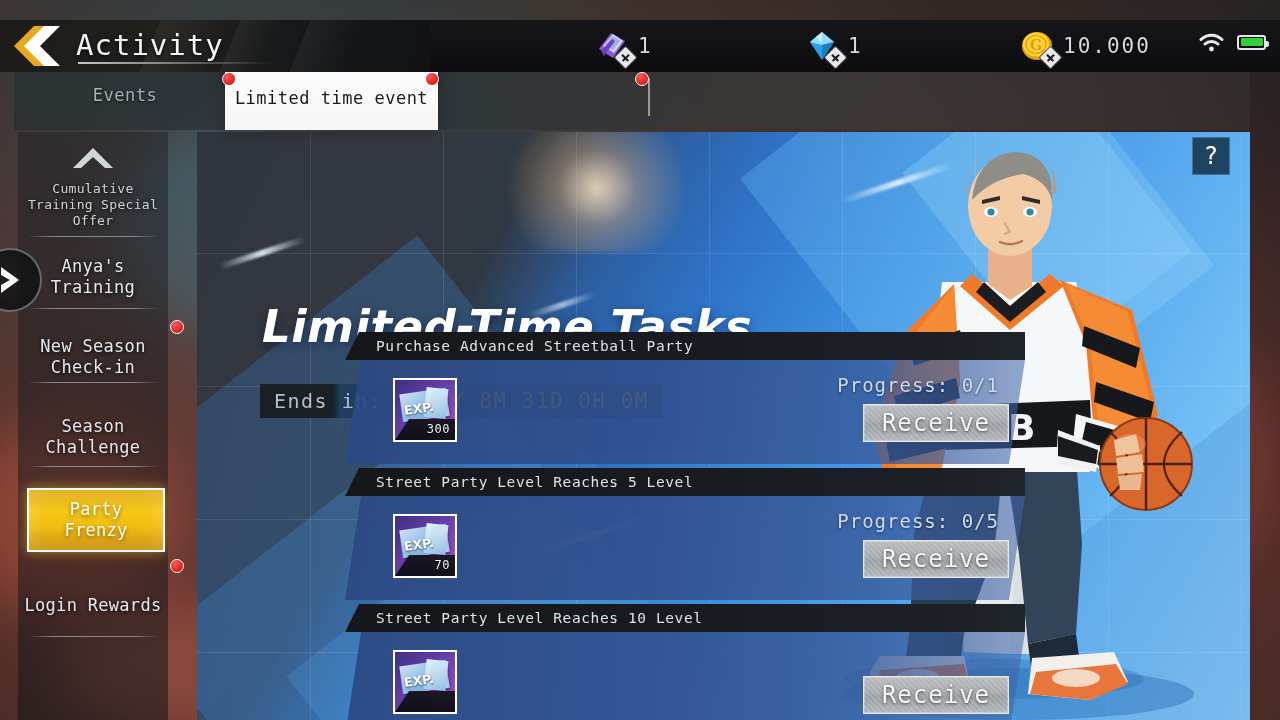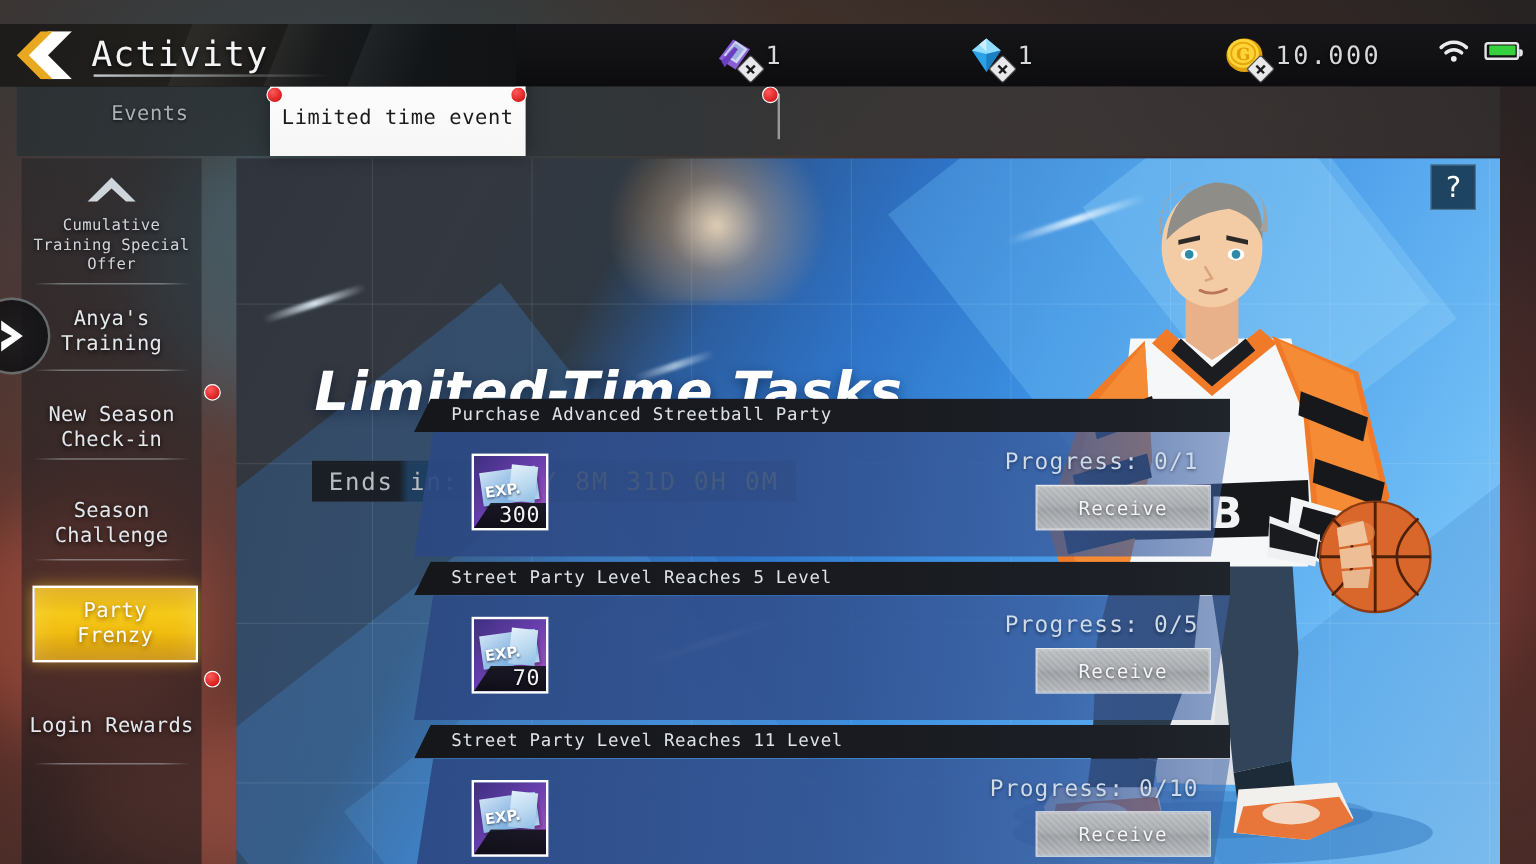--- a/index.html
+++ b/index.html
@@ -264,41 +264,41 @@
   .reward-exp {
     position:absolute; left:9px; top:21px; font-size:12.5px; color:#ffffff;
     font-family:"DejaVu Sans","Liberation Sans",sans-serif; font-weight:bold;
     transform:rotate(-8deg); text-shadow:0 1px 2px rgba(20,40,70,.8); z-index:3;
   }
   .reward-count {
     position:absolute; left:0; bottom:0; width:100%; height:21px;
     background:linear-gradient(180deg,rgba(18,20,26,.92),rgba(10,12,16,.95));
     clip-path:polygon(14px 0, 100% 0, 100% 100%, 0 100%);
     text-align:right; padding-right:5px; line-height:21px;
-    font-size:18px; color:#f0f2f4; letter-spacing:.5px;
+    font-size:12px; color:#f0f2f4; letter-spacing:.5px;
     font-family:"DejaVu Sans Mono","Liberation Mono",monospace;
     text-shadow:0 1px 2px #000;
   }
   .progress-text {
     position:absolute; right:26px; top:14px;
     font-size:19px; color:#cfdbe8; letter-spacing:1px;
     font-family:"DejaVu Sans Mono","Liberation Mono",monospace;
     text-shadow:0 1px 3px rgba(0,20,50,.6);
   }
   .receive-btn {
     position:absolute; right:16px; top:44px; width:146px; height:38px;
     border:1.5px solid #e6e8ea; cursor:pointer;
     background:
       repeating-linear-gradient(45deg, rgba(255,255,255,.12) 0 2px, rgba(0,0,0,0) 2px 4px),
       linear-gradient(180deg,#b9bcbf 0%,#a6a9ad 45%,#9a9da1 55%,#b2b5b9 100%);
     display:flex; align-items:center; justify-content:center;
     box-shadow:inset 0 0 0 1px rgba(255,255,255,.25);
   }
   .receive-label {
-    font-size:16px; color:#f3f5f7; letter-spacing:1px;
+    font-size:24px; color:#f3f5f7; letter-spacing:1px;
     font-family:"DejaVu Sans Mono","Liberation Mono",monospace;
     text-shadow:0 1px 3px rgba(60,60,65,.9);
   }
 </style>
 </head>
 <body>
 
 <div id="app">
 
   <div class="bg-scene">
@@ -575,30 +575,29 @@
           </div>
           <div class="progress-text">Progress: 0/5</div>
           <div class="receive-btn">
             <span class="receive-label">Receive</span>
           </div>
         </div>
       </div>
 
       <div class="task" style="top:272px;left:148px;">
         <div class="task-head">
-          <span class="task-head-label">Street Party Level Reaches 11 Level</span>
+          <span class="task-head-label">Street Party Level Reaches 10 Level</span>
         </div>
         <div class="task-body">
           <div class="reward">
             <div class="reward-card"></div>
             <div class="reward-card2"></div>
             <div class="reward-exp">EXP.</div>
             <div class="reward-count"></div>
           </div>
-          <div class="progress-text">Progress: 0/10</div>
           <div class="receive-btn">
             <span class="receive-label">Receive</span>
           </div>
         </div>
       </div>
 
     </div>
   </div>
 </div>
 

